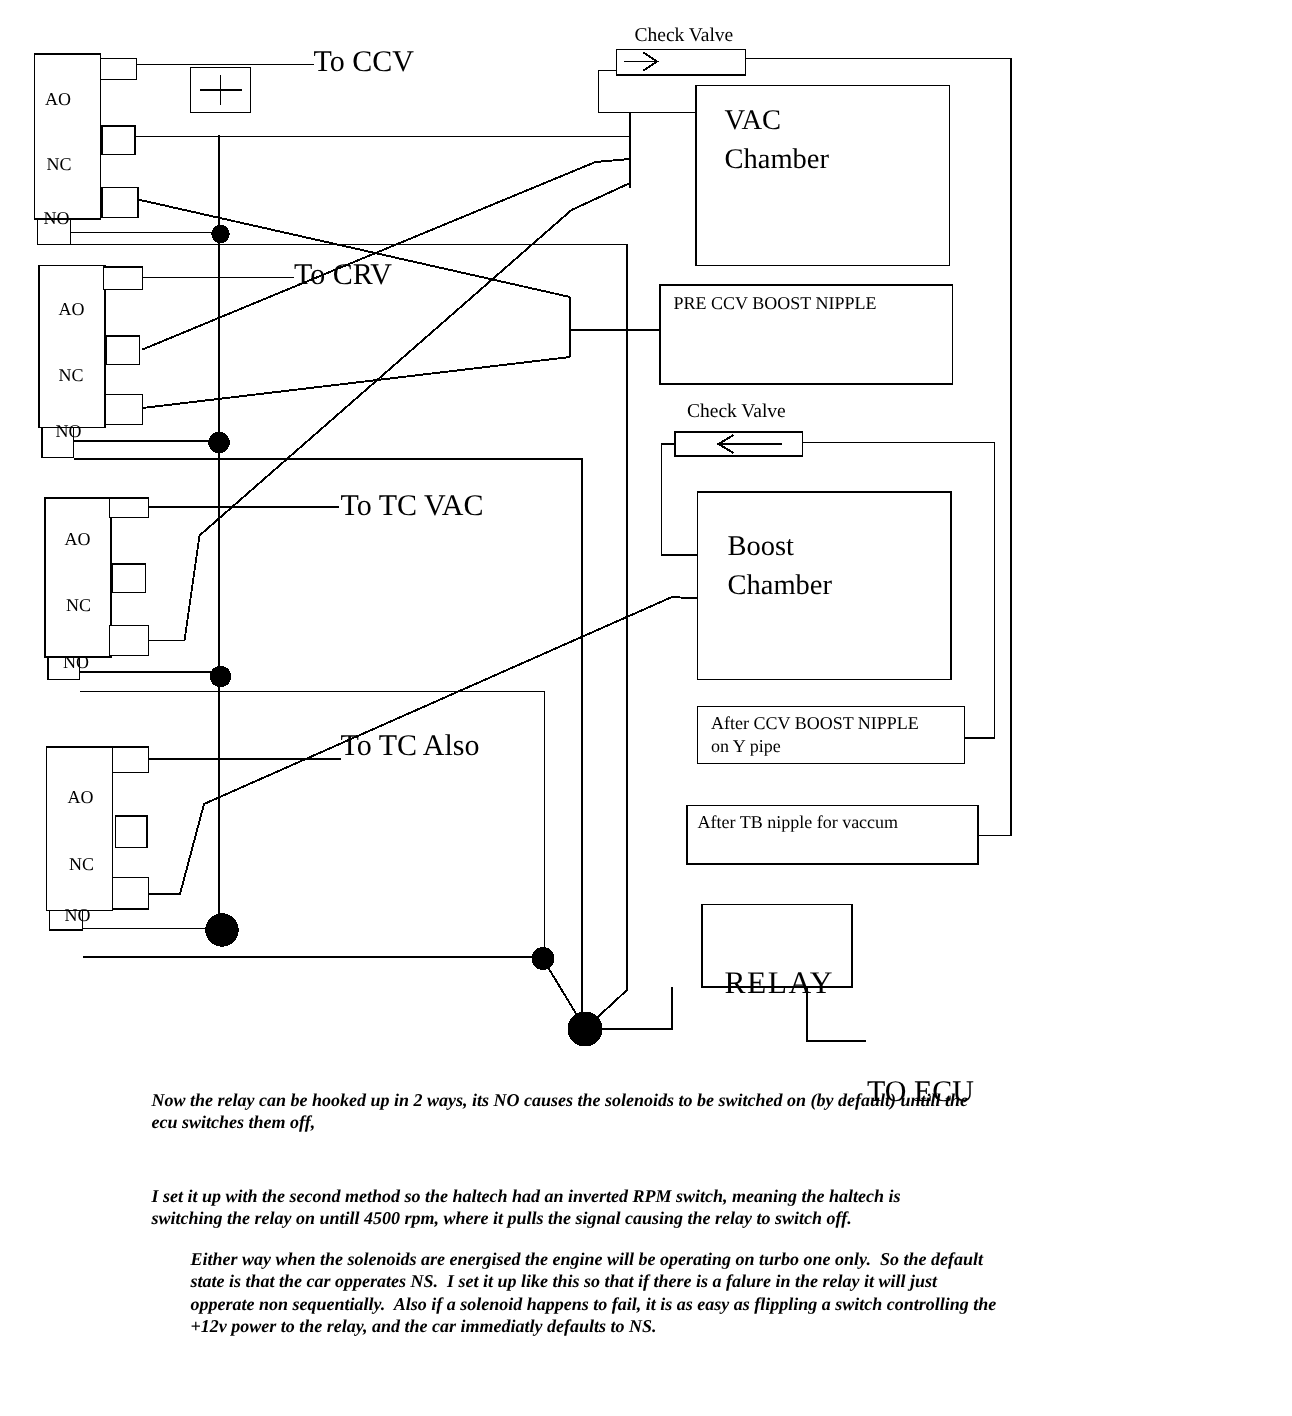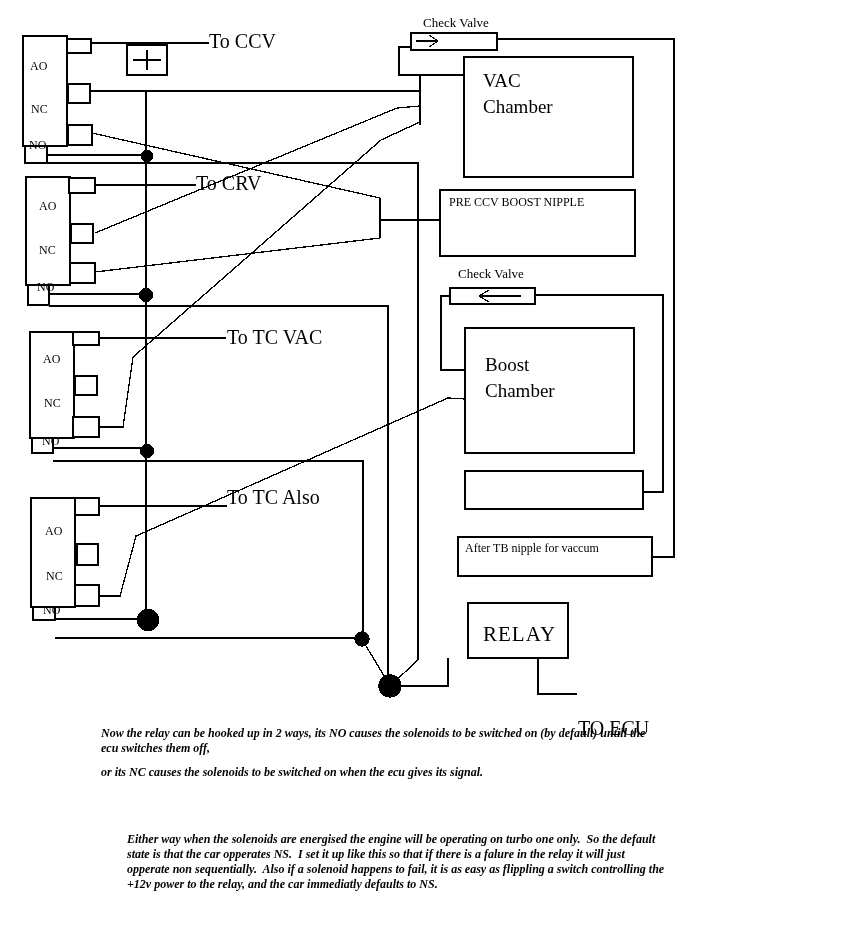--- a/index.html
+++ b/index.html
@@ -141,25 +141,28 @@
   <div class="lbl port-lbl" style="left:43px;top:584px;">NO</div>
   <div class="lbl big" style="left:227px;top:486px;">To TC Also</div>
 
   <div class="lbl sm" style="left:423px;top:15px;font-size:13px;">Check Valve</div>
   <div class="lbl med" style="left:483px;top:68px;">VAC
 Chamber</div>
   <div class="lbl sm" style="left:449px;top:195px;">PRE CCV BOOST NIPPLE</div>
   <div class="lbl sm" style="left:458px;top:266px;font-size:13px;">Check Valve</div>
   <div class="lbl med" style="left:485px;top:352px;">Boost
 Chamber</div>
+  <div class="lbl sm" style="left:474px;top:475px;">After CCV BOOST NIPPLE
+on Y pipe</div>
   <div class="lbl sm" style="left:465px;top:541px;">After TB nipple for vaccum</div>
-  <div class="lbl relay-lbl" style="left:483px;top:622px;">RELAY</div>
+  <div class="lbl relay-lbl" style="left:483px;top:643px;">RELAY</div>
   <div class="lbl big" style="left:578px;top:673px;margin-top:44px;">TO ECU</div>
 
   <div class="note" style="top:726px;">Now the relay can be hooked up in 2 ways, its NO causes the solenoids to be switched on (by default) untill the
 ecu switches them off,</div>
-  <div class="note" style="top:765px;">or its NC causes the solenoids to be switched on when the ecu gives its signal.</div>
+  <div class="note" style="top:790px;">I set it up with the second method so the haltech had an inverted RPM switch, meaning the haltech is
+switching the relay on untill 4500 rpm, where it pulls the signal causing the relay to switch off.</div>
   <div class="note" style="top:832px;margin-left:26px;">Either way when the solenoids are energised the engine will be operating on turbo one only.  So the default
 state is that the car opperates NS.  I set it up like this so that if there is a falure in the relay it will just
 opperate non sequentially.  Also if a solenoid happens to fail, it is as easy as flippling a switch controlling the
 +12v power to the relay, and the car immediatly defaults to NS.</div>
 
 </div>
 
 </body></html>

